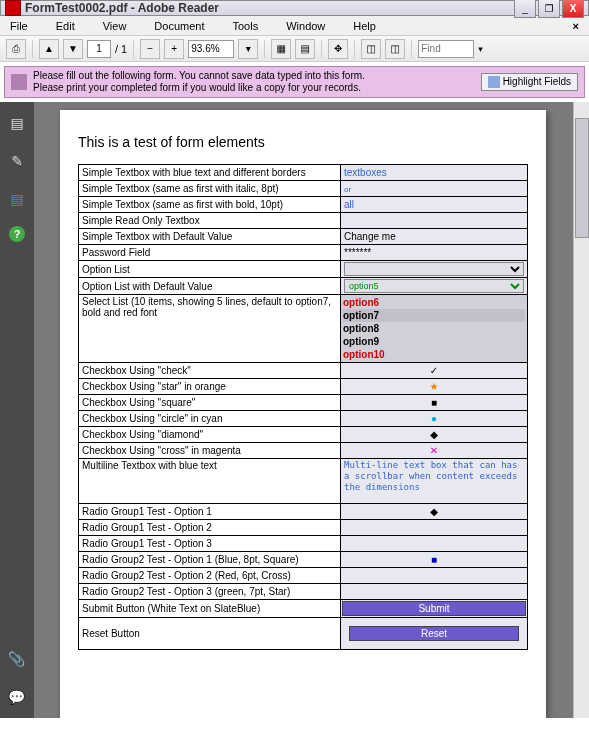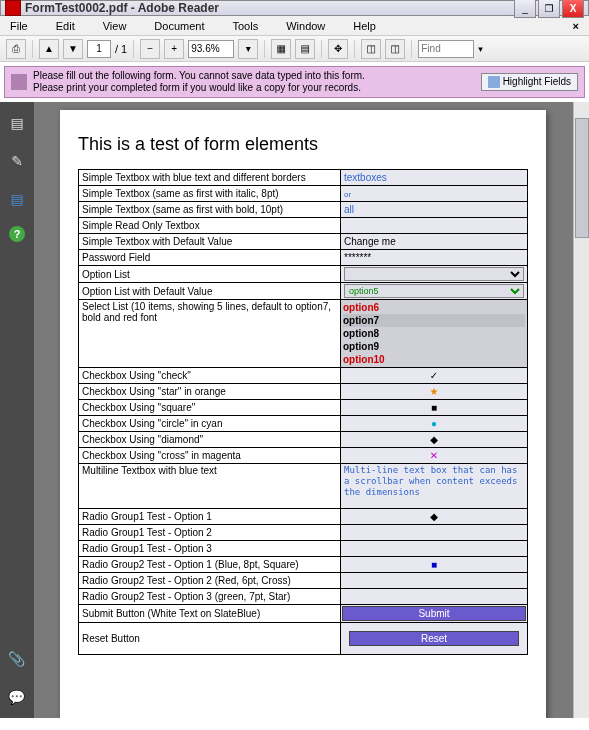--- a/index.html
+++ b/index.html
@@ -22,21 +22,21 @@
 .notice { height: 32px; background: #e8c0e8; border: 1px solid #b080b0; margin: 4px; display: flex; align-items: center; padding: 0 6px; font-size: 10px; }
 .notice-icon { width: 16px; height: 16px; background: #b080b0; margin-right: 6px; flex-shrink: 0; }
 .notice-text { flex: 1; line-height: 12px; }
 .highlight-btn { border: 1px solid #888; background: #f0f0f8; padding: 2px 6px; font-size: 10px; cursor: pointer; display: flex; align-items: flex-start; gap: 3px; }
 .hb-icon { width: 12px; height: 12px; background: #88aadd; }
 .main { display: flex; height: calc(730px - 28px - 20px - 26px - 40px); }
 .sidebar { width: 34px; background: #4a4a4a; display: flex; flex-direction: column; align-items: center; padding-top: 10px; gap: 16px; }
 .sidebtn { width: 22px; height: 22px; cursor: pointer; display: flex; align-items: center; justify-content: center; font-size: 14px; }
 .docarea { flex: 1; background: #7a7a7a; overflow: auto; position: relative; padding: 8px 0 0 26px; }
 .page { width: 486px; background: #fff; padding: 24px 18px; min-height: 640px; box-shadow: 2px 2px 6px rgba(0,0,0,0.4); }
-.page h1 { font-size: 18px; font-weight: normal; margin-bottom: 14px; }
+.page h1 { font-size: 14px; font-weight: normal; margin-bottom: 14px; }
 table.form { width: 100%; border-collapse: collapse; }
 table.form td { border: 1px solid #000; padding: 1px 3px; font-size: 10px; vertical-align: middle; height: 16px; }
 table.form td.lbl { width: 262px; }
 table.form td.fld { background: #e8e8f0; }
 .tb { width: 100%; border: none; background: transparent; font-size: 10px; padding: 0; }
 .tb.blue { color: #3366cc; }
 .tb.italic { font-size: 8px; }
 .tb.bold { font-weight: normal; font-size: 10px; }
 .tb.bired { font-weight: bold; font-style: italic; color: #c00; font-size: 12px; }
 .sel { width: 100%; border: 1px solid #888; background: #e0e0e8; font-size: 9px; height: 14px; }

